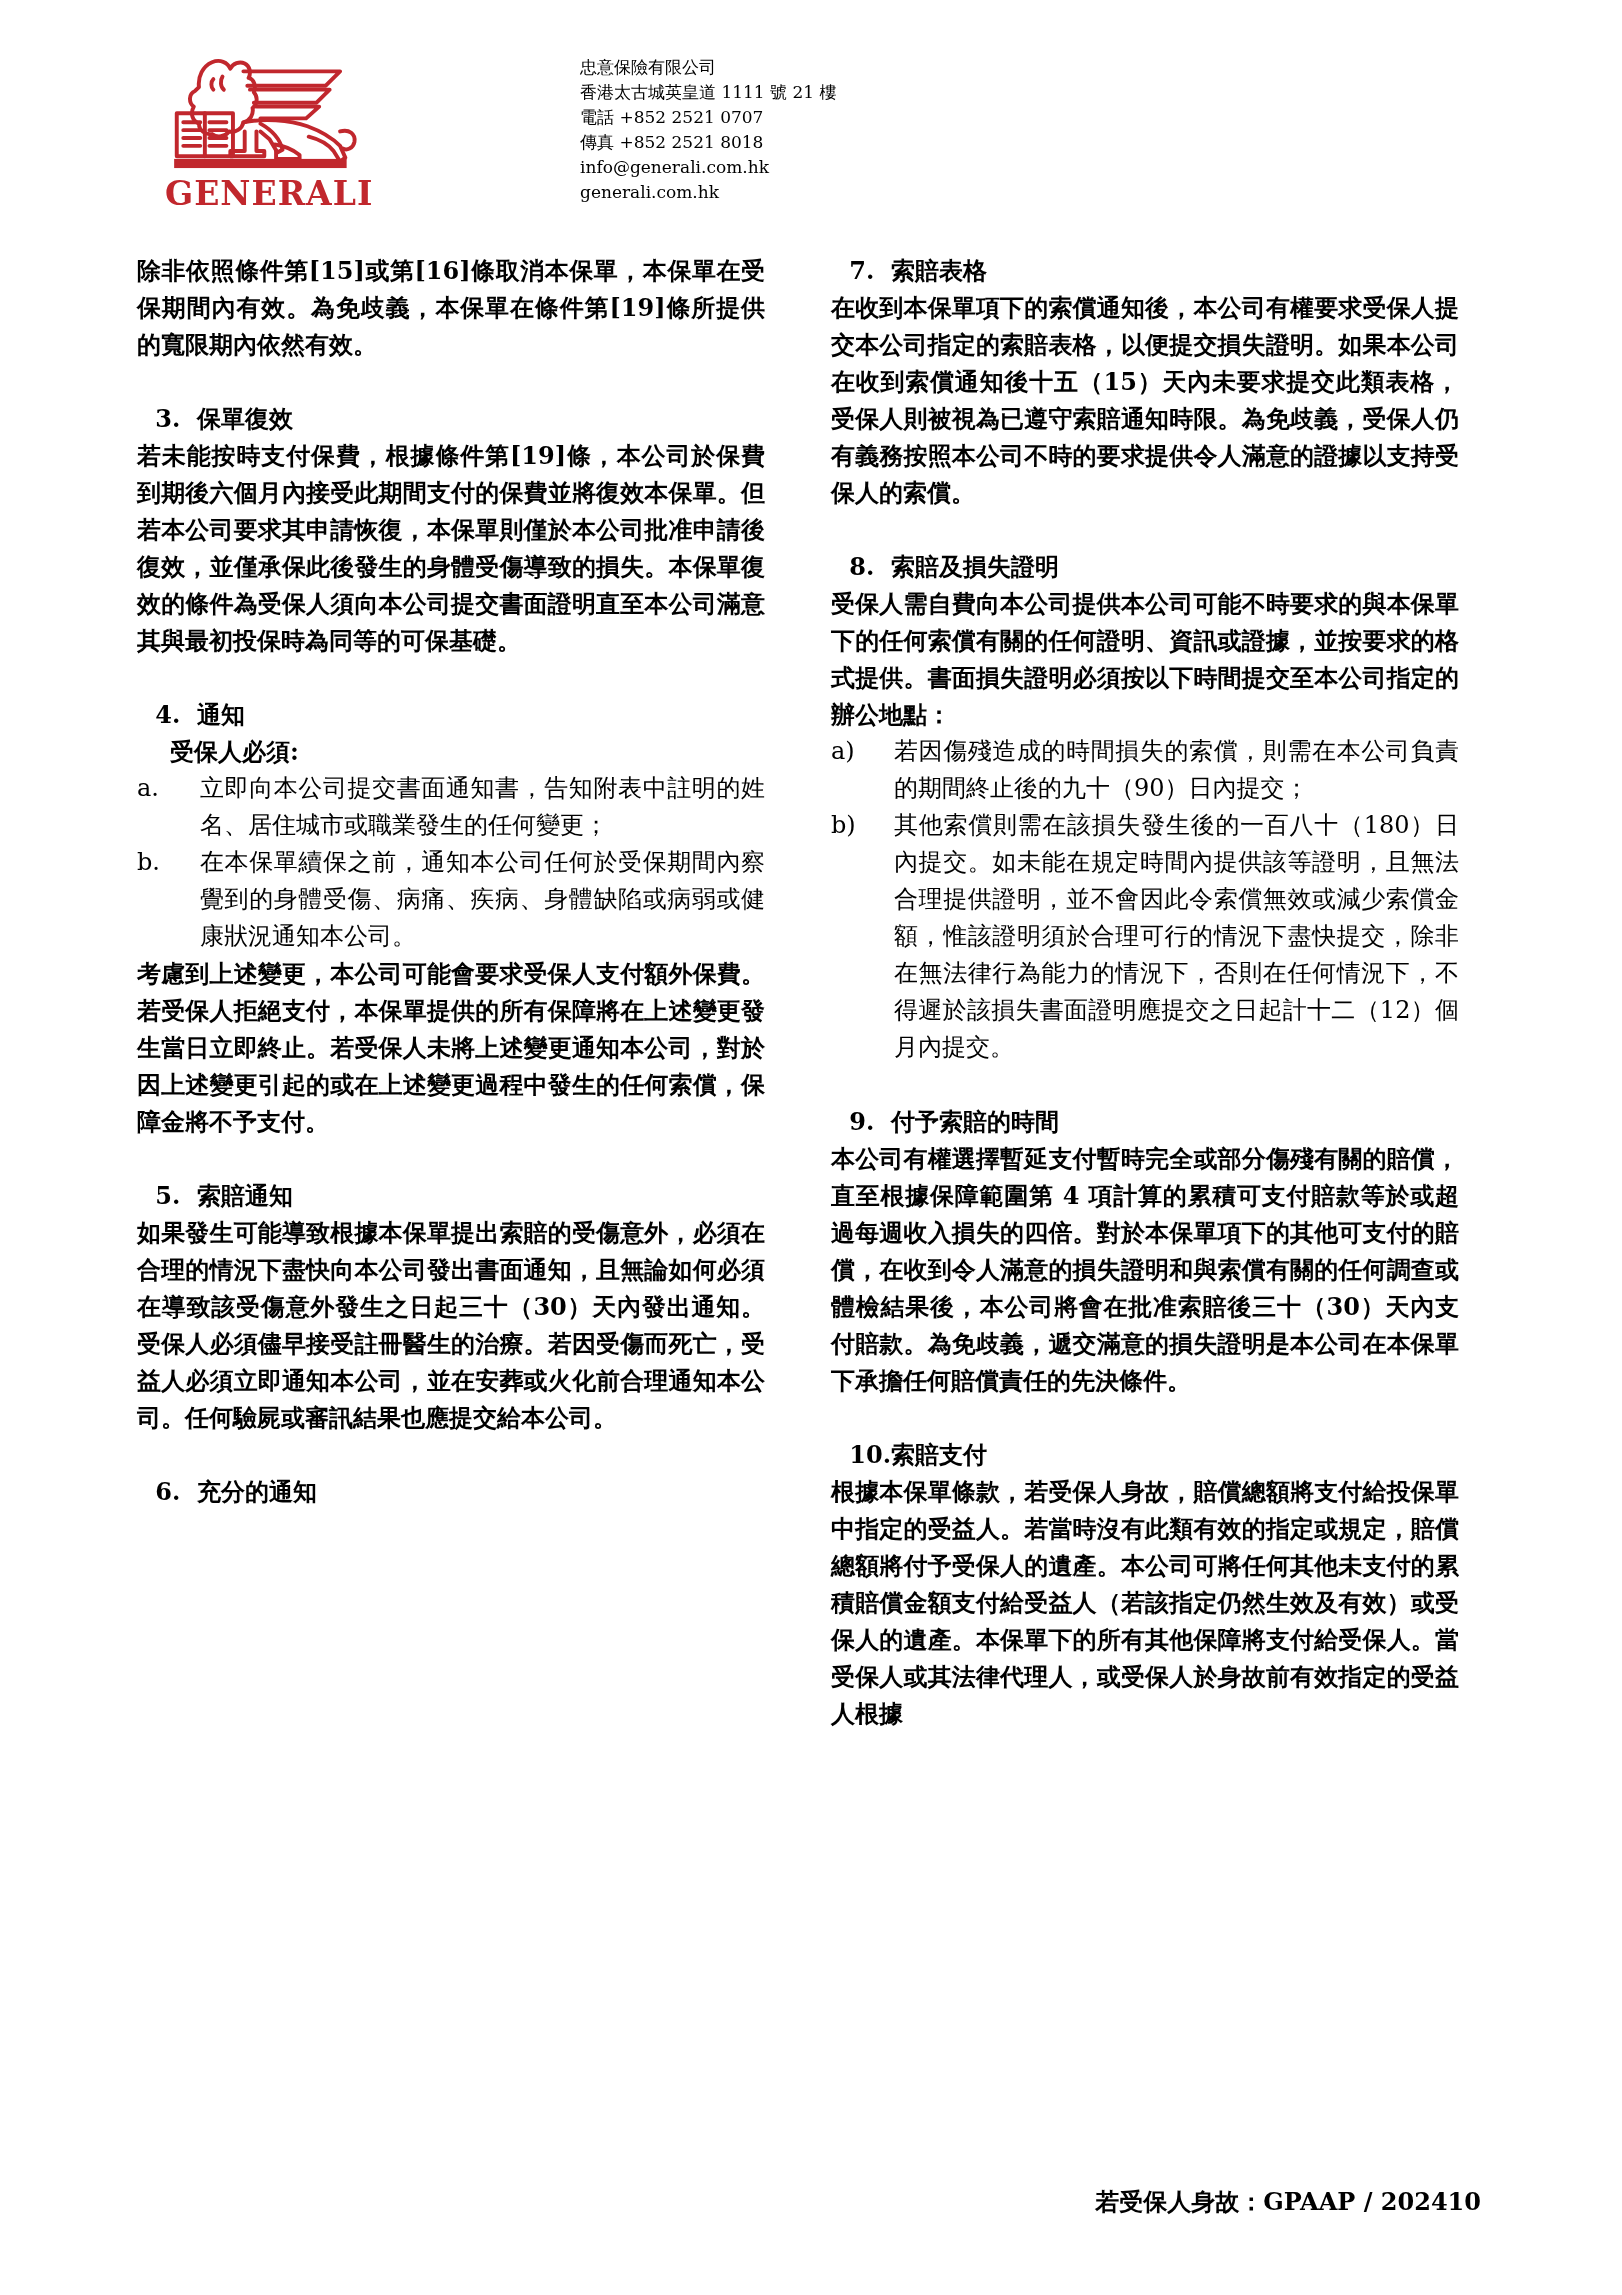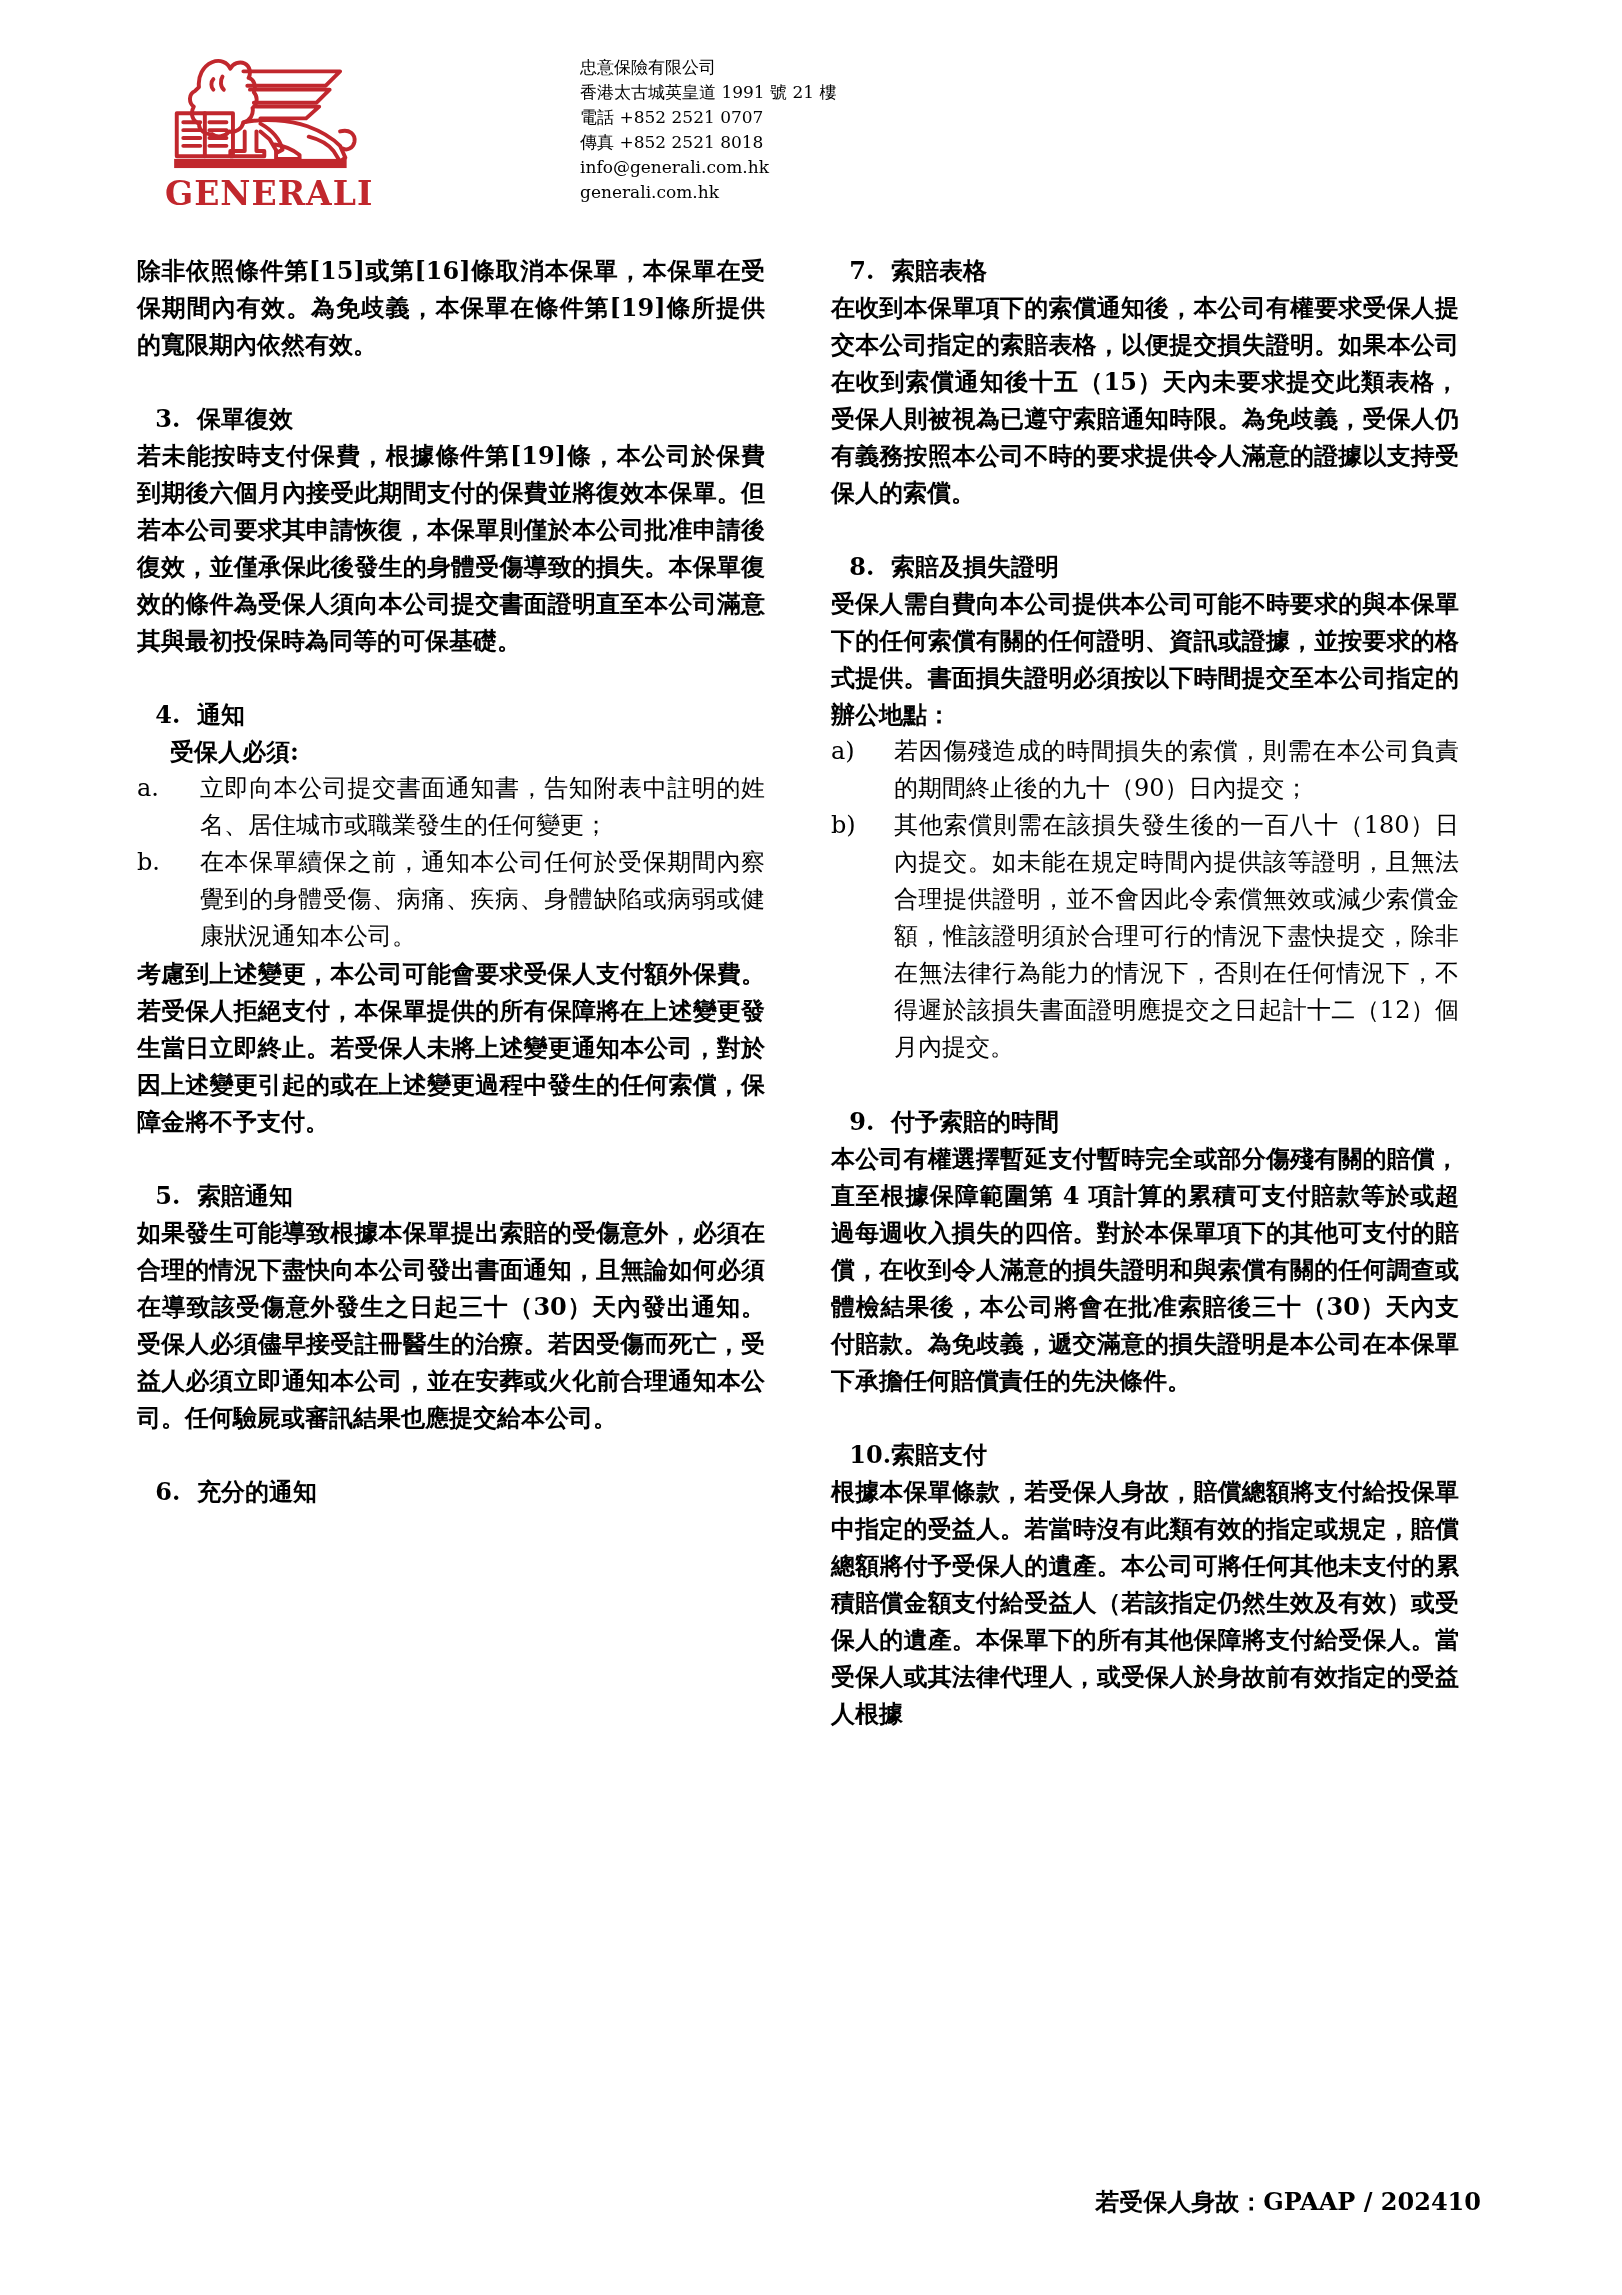--- a/index.html
+++ b/index.html
@@ -197,21 +197,21 @@
             <path d="M68 106 L94 106 M68 118 L94 118 M68 130 L94 130 M68 142 L94 142"></path>
           </g>
           <rect x="14" y="162" width="264" height="14" fill="#C1272D"></rect>
         </svg>
       </div>
       <div class="logo-word">GENERALI</div>
     </div>
 
     <div class="contact-block">
       <div>忠意保險有限公司</div>
-      <div>香港太古城英皇道 1991 號 21 樓</div>
+      <div>香港太古城英皇道 1111 號 21 樓</div>
       <div>電話 +852 2521 0707</div>
       <div>傳真 +852 2521 8018</div>
       <div>info@generali.com.hk</div>
       <div>generali.com.hk</div>
     </div>
   </div>
 
   <div class="columns">
 
     <div class="col col-left">

